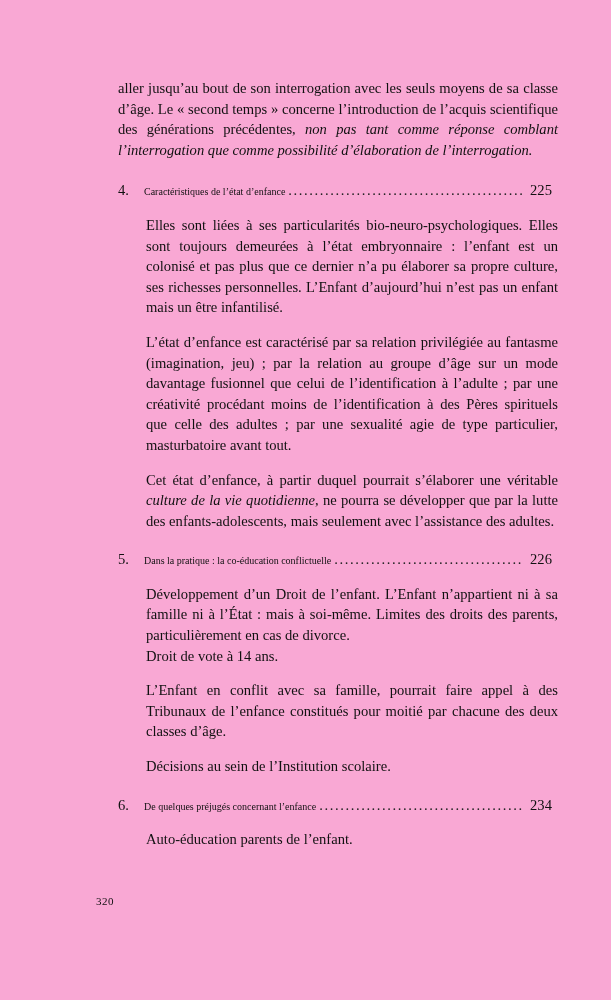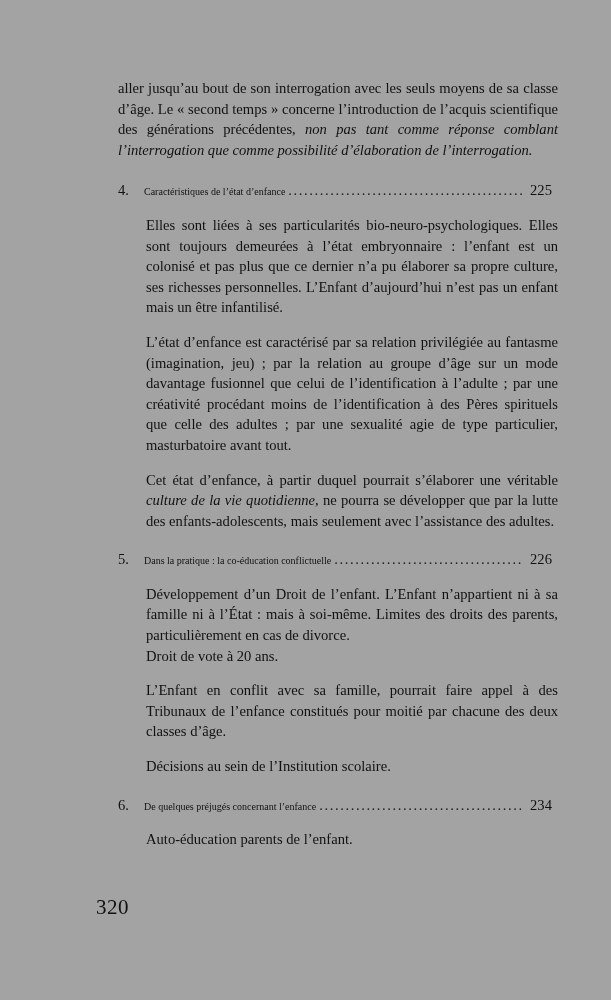--- a/index.html
+++ b/index.html
@@ -13,21 +13,21 @@
     position: relative;
     font-family: "Liberation Serif", serif;
     color: #111111;
     overflow: hidden;
   }
   .page {
     position: absolute;
     left: 0; top: 0;
     width: 611px;
     height: 1000px;
-    background: #a3a3a3;
+    background: #f9a8d4;
   }
   .content {
     position: absolute;
     left: 118px;
     top: 78px;
     width: 440px;
   }
   p {
     margin: 0;
     font-size: 14.6px;
@@ -83,21 +83,21 @@
     line-height: 20.6px;
   }
   .section-body {
     padding-left: 28px;
     margin-bottom: 6px;
   }
   .folio {
     position: absolute;
     left: 96px;
     top: 895px;
-    font-size: 21px;
+    font-size: 11px;
     letter-spacing: 0.5px;
   }
 </style>
 </head>
 <body>
 
 <div class="page">
   <div class="content">
 
     <p class="intro"><span>aller jusqu’au bout de son interrogation avec les seuls moyens de sa classe d’âge. Le « second temps » concerne l’introduction de l’acquis scientifique des générations précédentes, </span><span class="it">non pas tant comme réponse comblant l’interrogation que comme possibilité d’élaboration de l’interrogation.</span></p>
@@ -114,21 +114,21 @@
       <p class="para"><span>Cet état d’enfance, à partir duquel pourrait s’élaborer une véritable </span><span class="it">culture de la vie quotidienne</span><span>, ne pourra se développer que par la lutte des enfants-adolescents, mais seulement avec l’assistance des adultes.</span></p>
     </div>
 
     <div class="toc-entry">
       <span class="toc-num">5.</span>
       <span class="toc-title">Dans la pratique : la co-éducation conflictuelle</span>
       <span class="toc-dots">........................................................................................................</span>
       <span class="toc-page">226</span>
     </div>
     <div class="section-body">
-      <p class="para"><span>Développement d’un Droit de l’enfant. L’Enfant n’appartient ni à sa famille ni à l’État : mais à soi-même. Limites des droits des parents, particulièrement en cas de divorce.</span><br><span>Droit de vote à 20 ans.</span></p>
+      <p class="para"><span>Développement d’un Droit de l’enfant. L’Enfant n’appartient ni à sa famille ni à l’État : mais à soi-même. Limites des droits des parents, particulièrement en cas de divorce.</span><br><span>Droit de vote à 14 ans.</span></p>
       <p class="para"><span>L’Enfant en conflit avec sa famille, pourrait faire appel à des Tribunaux de l’enfance constitués pour moitié par chacune des deux classes d’âge.</span></p>
       <p class="para"><span>Décisions au sein de l’Institution scolaire.</span></p>
     </div>
 
     <div class="toc-entry">
       <span class="toc-num">6.</span>
       <span class="toc-title">De quelques préjugés concernant l’enfance</span>
       <span class="toc-dots">........................................................................................................</span>
       <span class="toc-page">234</span>
     </div>

